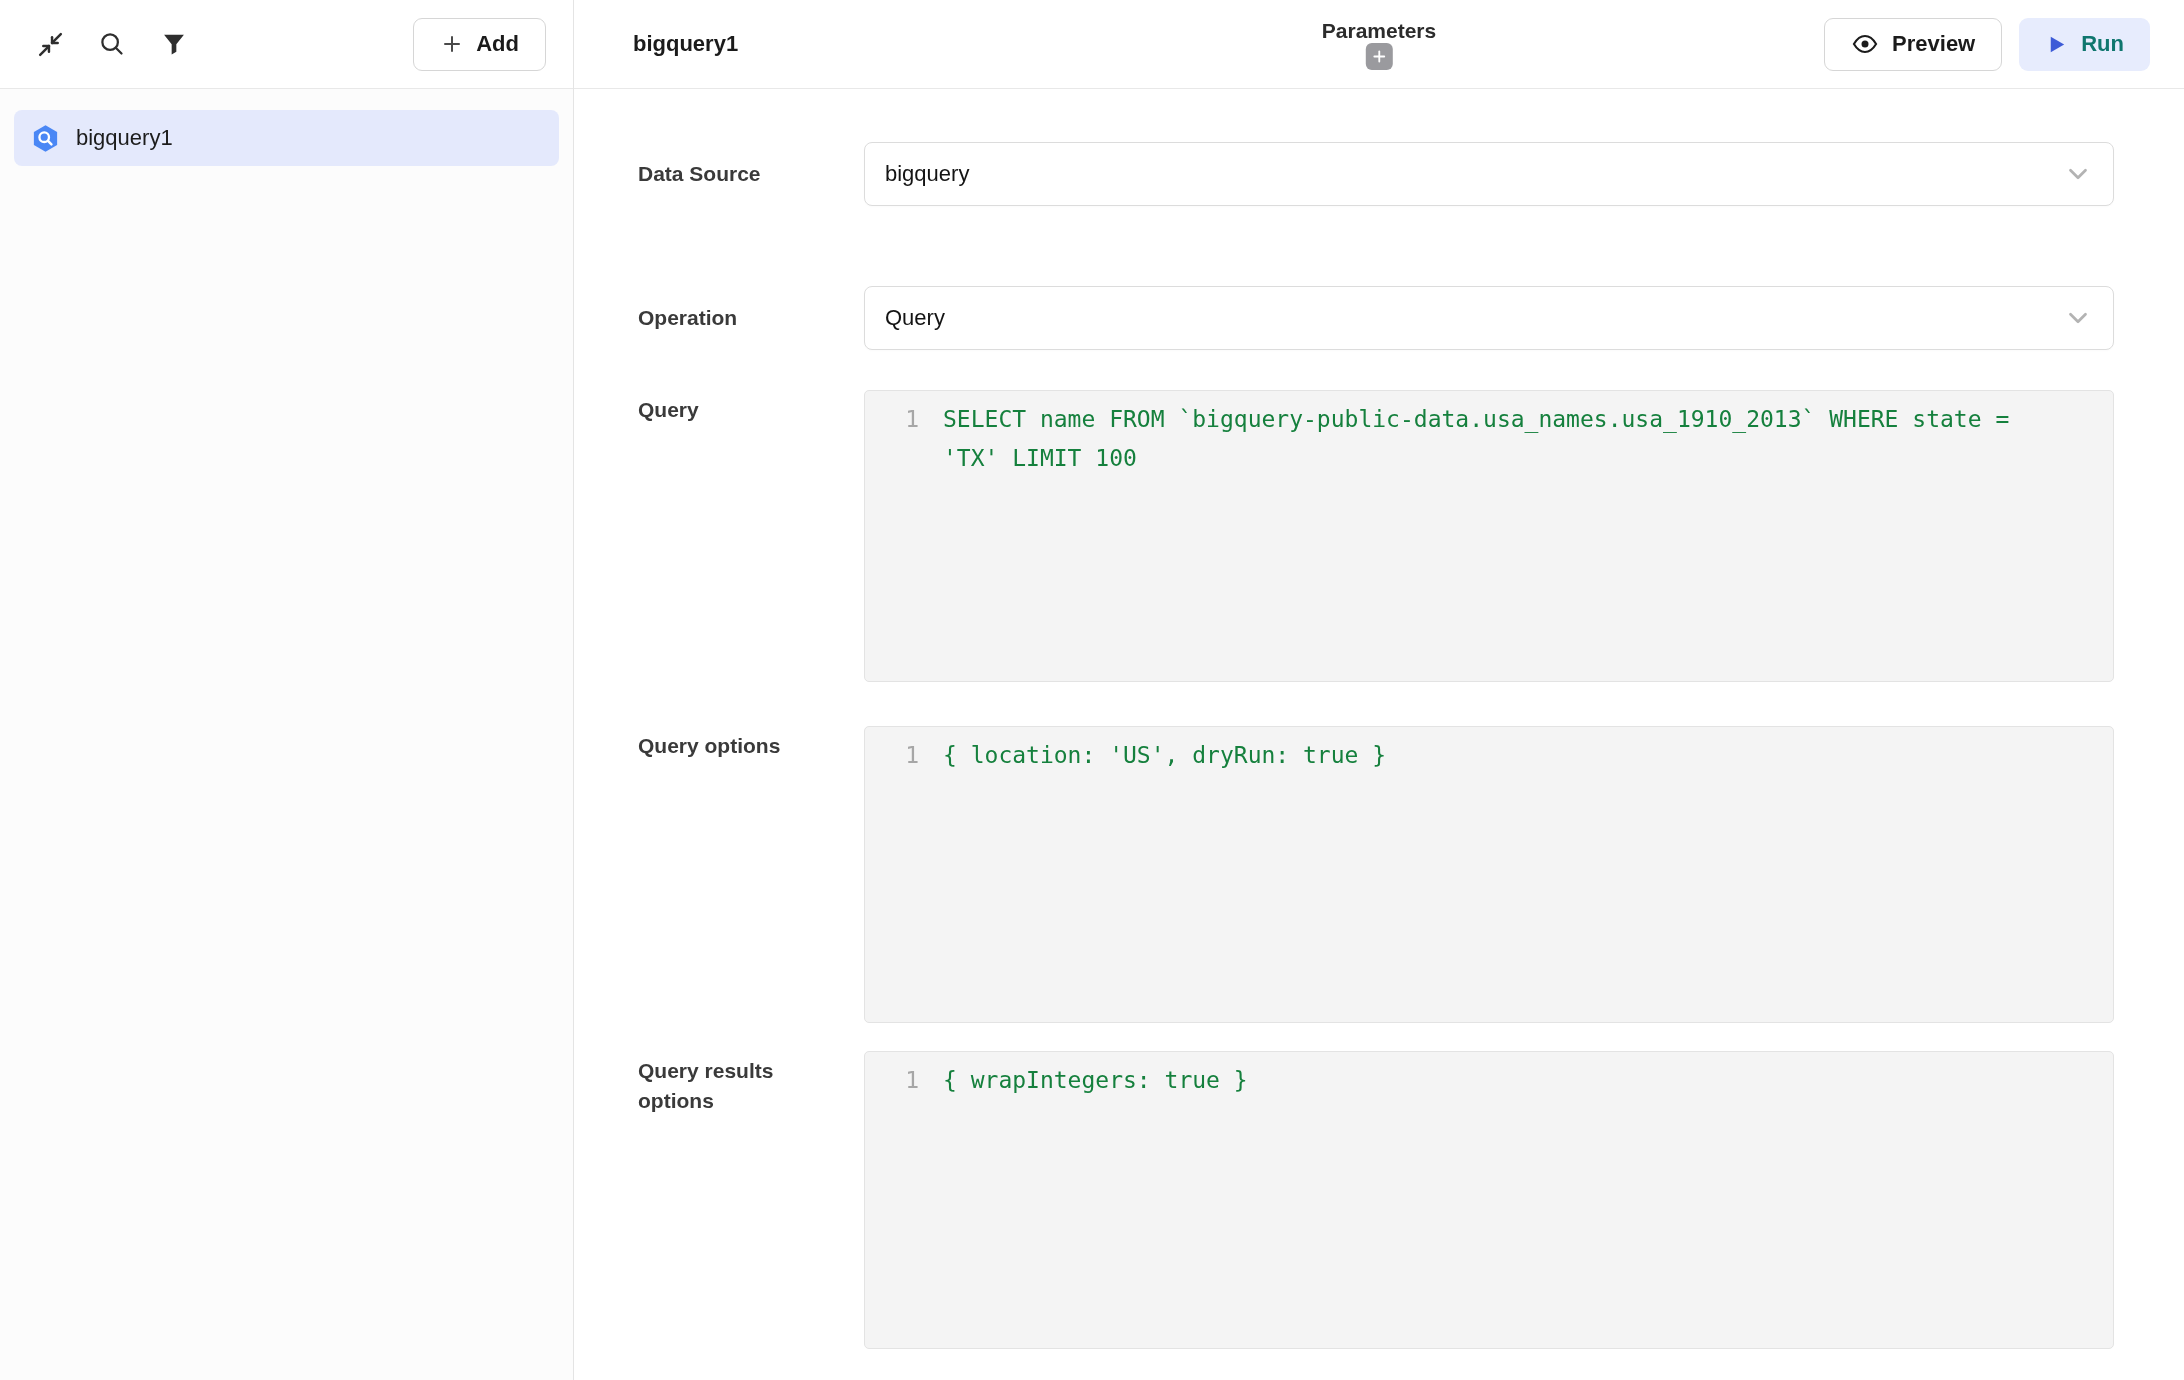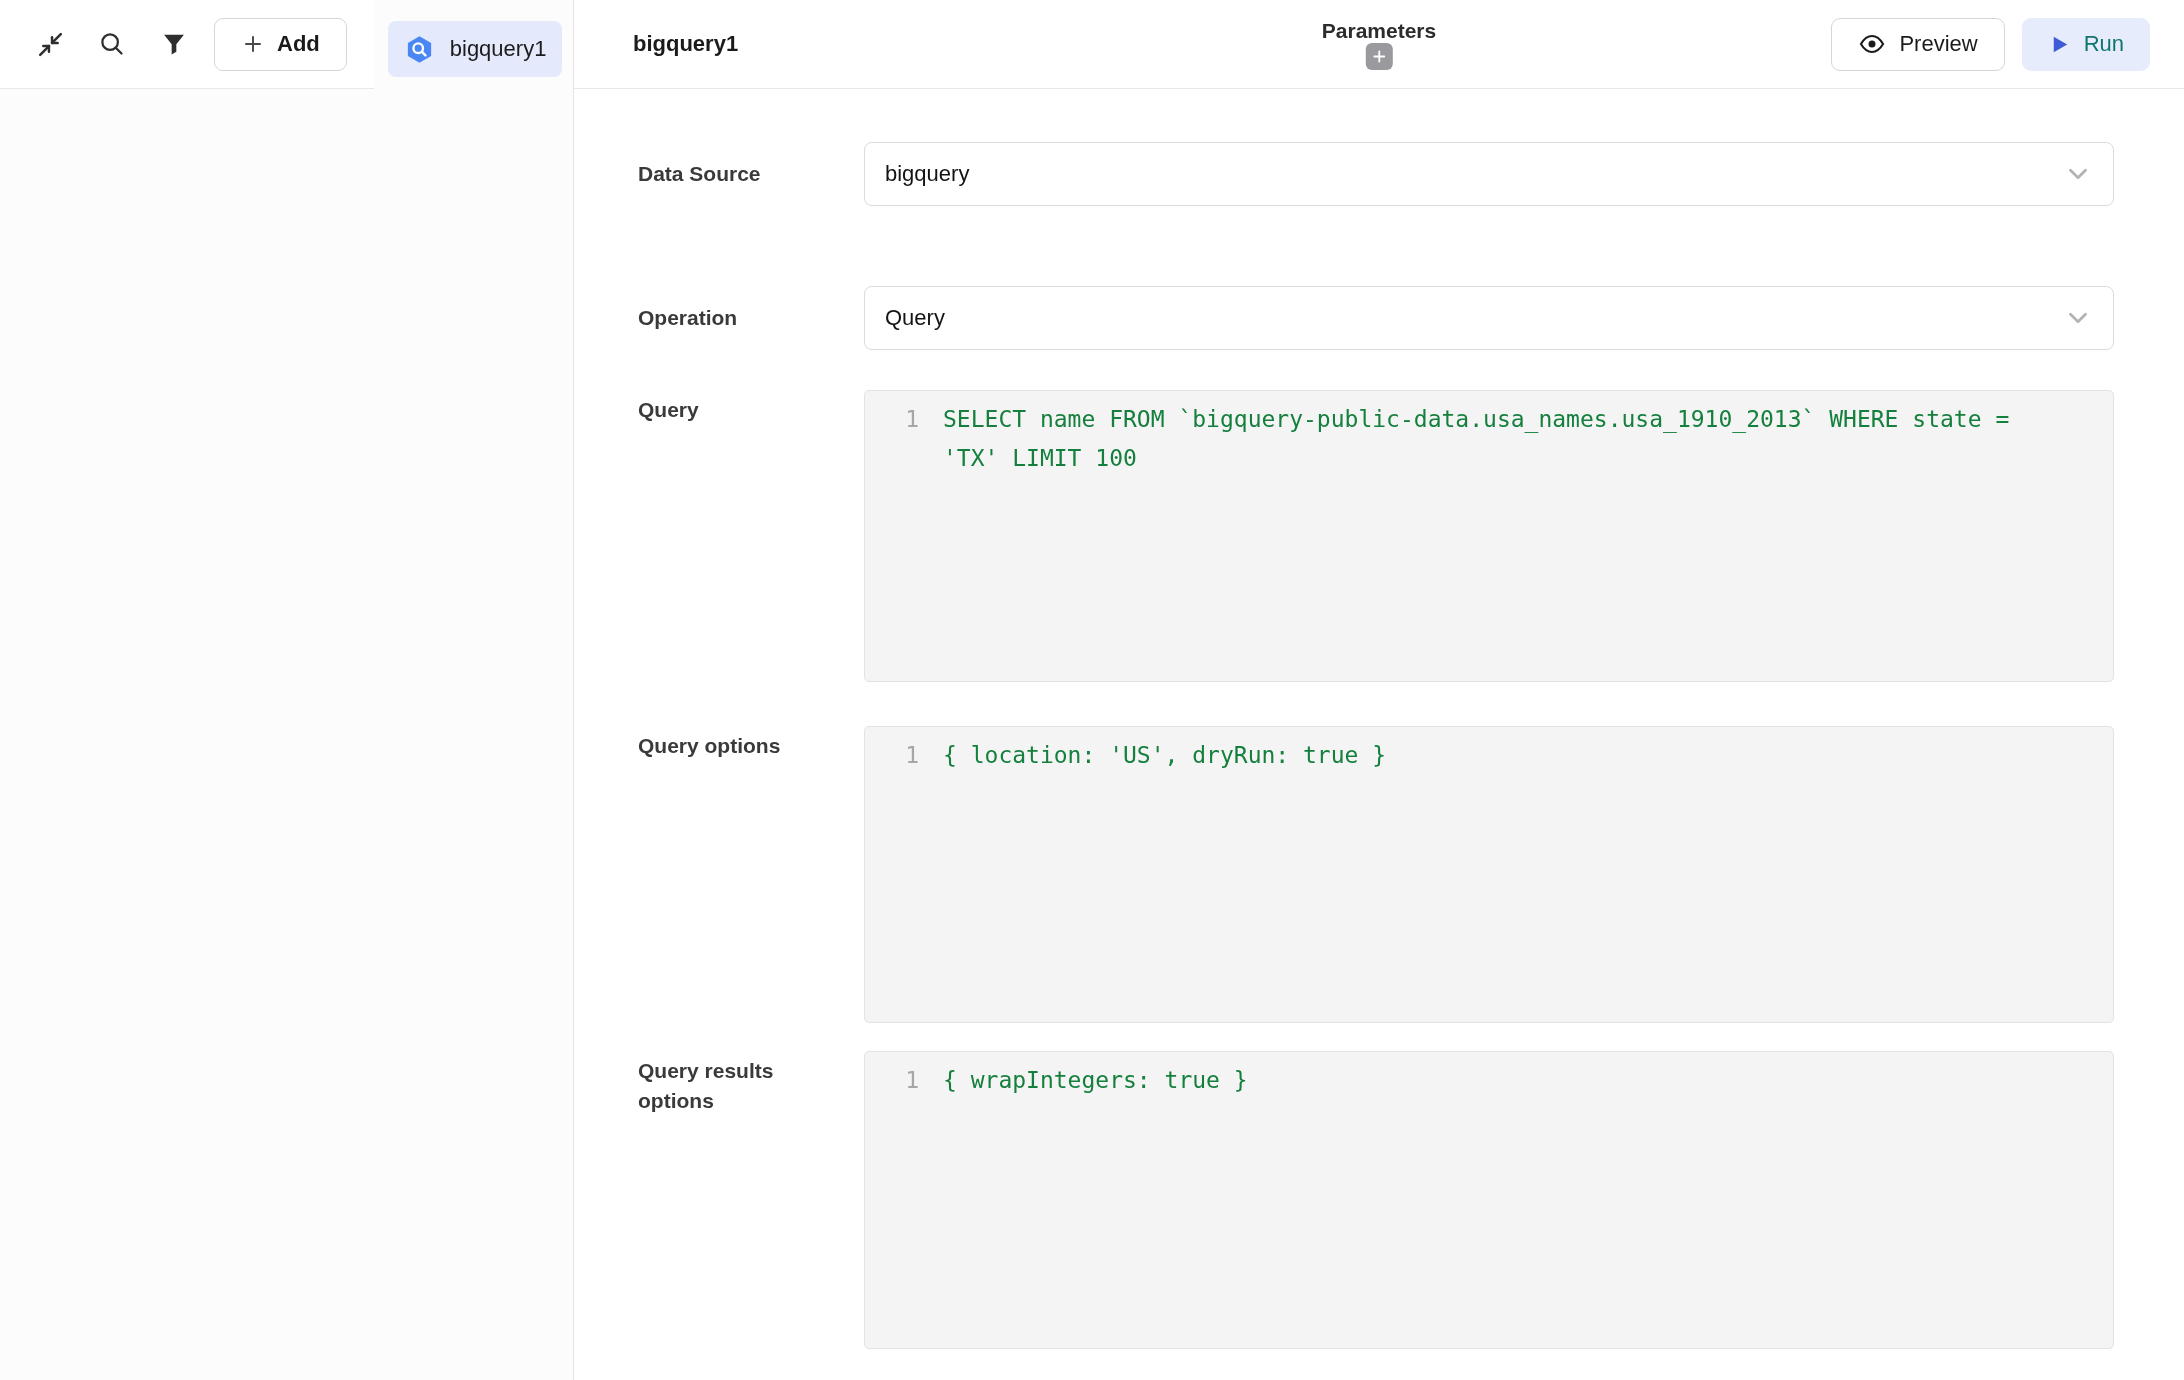--- a/index.html
+++ b/index.html
@@ -7,21 +7,21 @@
     width: 2184px; height: 1380px; overflow: hidden;
     font-family: "Liberation Sans", sans-serif;
     background: #ffffff; color: #1b1b1b;
     -webkit-font-smoothing: antialiased;
   }
   .app { display: flex; width: 100%; height: 100%; }
 
   
   .sidebar {
     width: 573px; flex-shrink: 0; border-right: 1px solid #e4e4e4;
-    display: flex; background: #fcfcfc;
+    display: flex; flex-direction: column; background: #fcfcfc;
   }
   .sidebar-header {
     height: 88px; flex-shrink: 0; display: flex; align-items: center;
     padding: 0 27px 0 28px; border-bottom: 1px solid #e8e8e8; background: #ffffff;
   }
   .icon-btn {
     width: 44px; height: 44px; display: flex; align-items: center; justify-content: center;
     border-radius: 8px; cursor: pointer; margin-right: 18px;
   }
   .add-btn {
@@ -51,21 +51,21 @@
     display: flex; align-items: center;  flex-direction: column;
   }
   .params-label { font-size: 21px; font-weight: 600; color: #2c2c2c; }
   .param-add-btn {
     width: 27px; height: 27px; border: none; border-radius: 6px; background: #9a9a9e;
     display: flex; align-items: center; justify-content: center; cursor: pointer; padding: 0;
   }
   .header-actions { margin-left: auto; display: flex; align-items: center; gap: 17px; }
   .btn {
     height: 53px; border-radius: 9px; display: inline-flex; align-items: center;
-    gap: 13px; font-family: "Liberation Sans", sans-serif; font-size: 22px; font-weight: 400;
+    gap: 13px; font-family: "Liberation Sans", sans-serif; font-size: 22px; font-weight: 700;
     padding: 0 26px; cursor: pointer;
   }
   .btn-preview { background: #ffffff; border: 1px solid #d6d6d6; color: #1b1b1b; }
   .btn-run { background: #e7ecfd; border: none; color: #0f766e; }
 
   
   .content { flex: 1; overflow: hidden; padding: 53px 70px 0 64px; }
   .form-row { display: flex; }
   .form-row.row-select { align-items: center; }
   .form-row.row-code { align-items: flex-start; }

